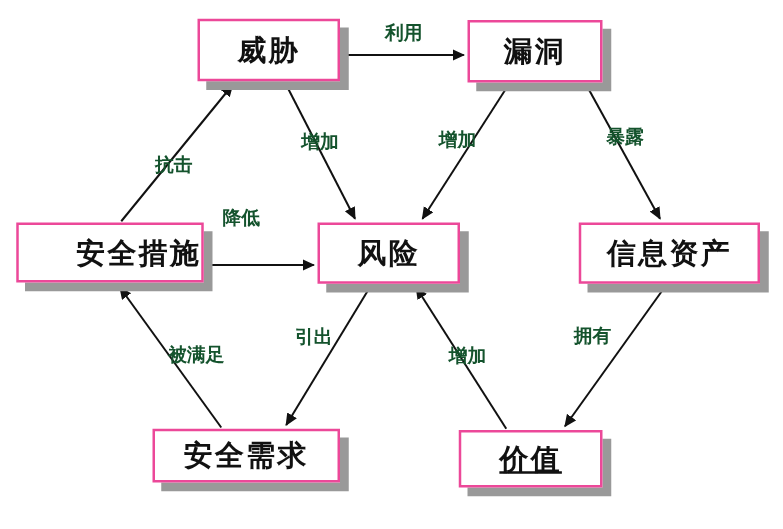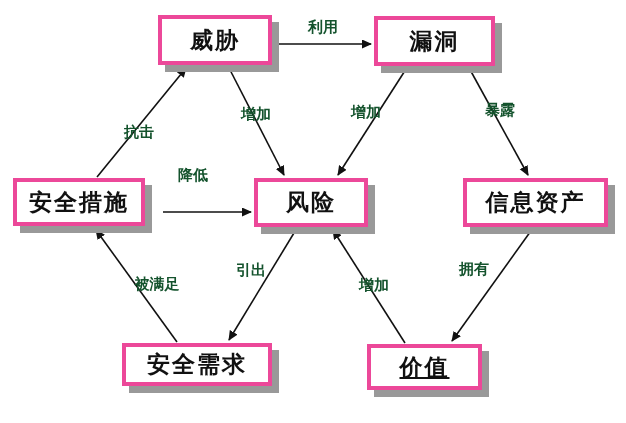--- a/index.html
+++ b/index.html
@@ -9,21 +9,21 @@
     background:#ffffff;
     font-family:"Liberation Sans","DejaVu Sans",sans-serif;
     overflow:hidden;
   }
   .arrow-layer{position:absolute;left:0;top:0;width:626px;height:423px;}
   .arrow-layer line{stroke:#111;stroke-width:1.6;}
   .node{
     position:absolute;
     box-sizing:border-box;
     background:#ffffff;
-    border:4px solid #ec4899;
+    border:2px solid #ec4899;
     box-shadow:7px 7px 0 #999999;
     display:flex;align-items:center;justify-content:center;
     font-size:23px;font-weight:bold;color:#111;
     letter-spacing:2px;
     z-index:2;
   }
   .edge-label{
     position:absolute;
     transform:translate(-50%,-50%);
     font-size:15px;font-weight:bold;color:#14532d;
@@ -51,25 +51,25 @@
     <line x1="177" y1="342" x2="96" y2="230" marker-end="url(#arw)"></line>
     <line x1="297" y1="228" x2="229" y2="340" marker-end="url(#arw)"></line>
     <line x1="405" y1="343" x2="333" y2="230" marker-end="url(#arw)"></line>
     <line x1="533" y1="228" x2="452" y2="341" marker-end="url(#arw)"></line>
   </svg>
 
   <div class="node" style="left:158px;top:15px;width:114px;height:50px;">
     <span>威胁</span>
   </div>
 
-  <div class="node" style="left:374px;top:16px;width:121px;height:50px;">
+  <div class="node" style="left:374px;top:16px;width:108px;height:50px;">
     <span>漏洞</span>
   </div>
 
-  <div class="node" style="left:13px;top:178px;width:132px;height:48px;">
+  <div class="node" style="left:13px;top:178px;width:150px;height:48px;justify-content:flex-end;">
     <span>安全措施</span>
   </div>
 
   <div class="node" style="left:254px;top:178px;width:114px;height:49px;">
     <span>风险</span>
   </div>
 
   <div class="node" style="left:463px;top:178px;width:145px;height:49px;">
     <span>信息资产</span>
   </div>

